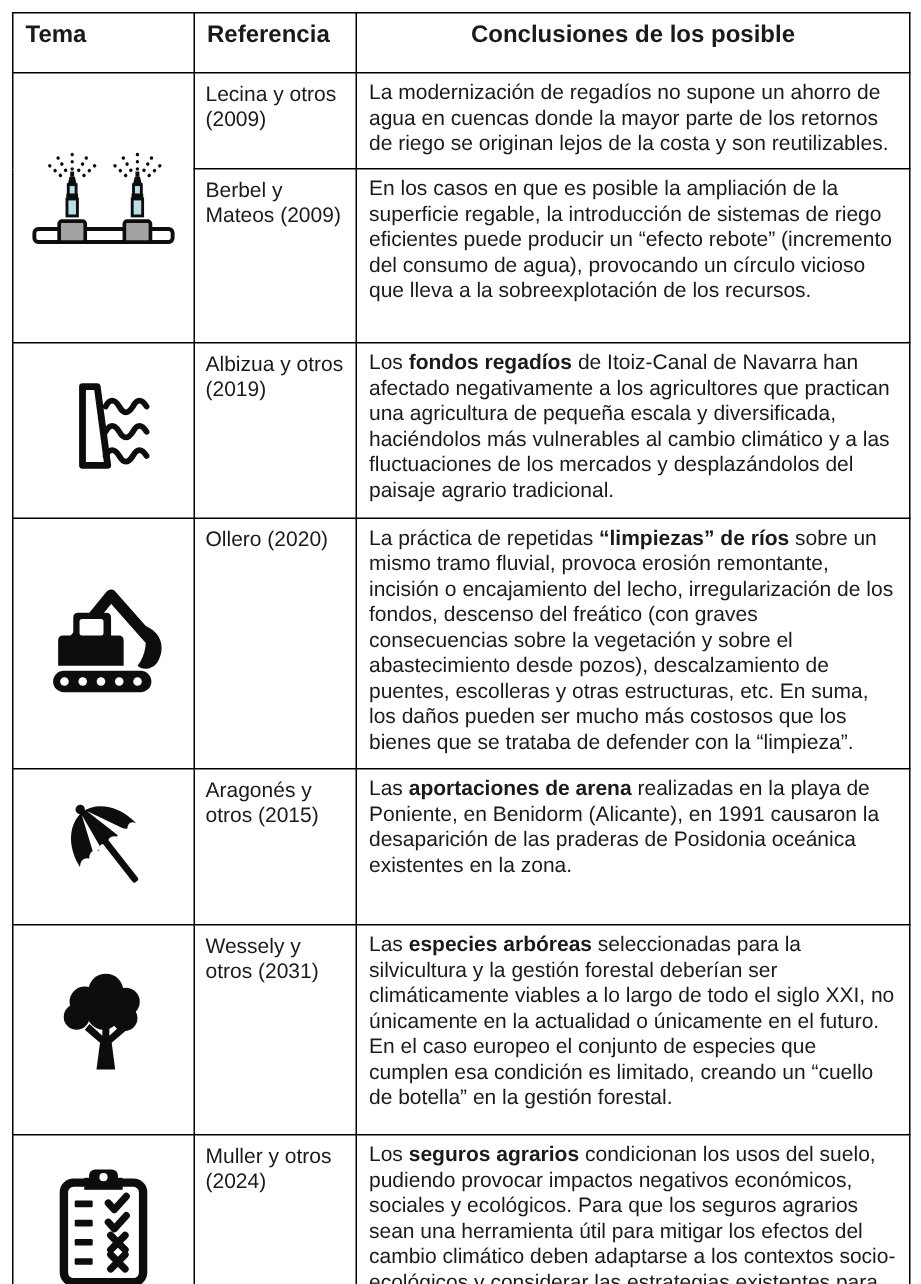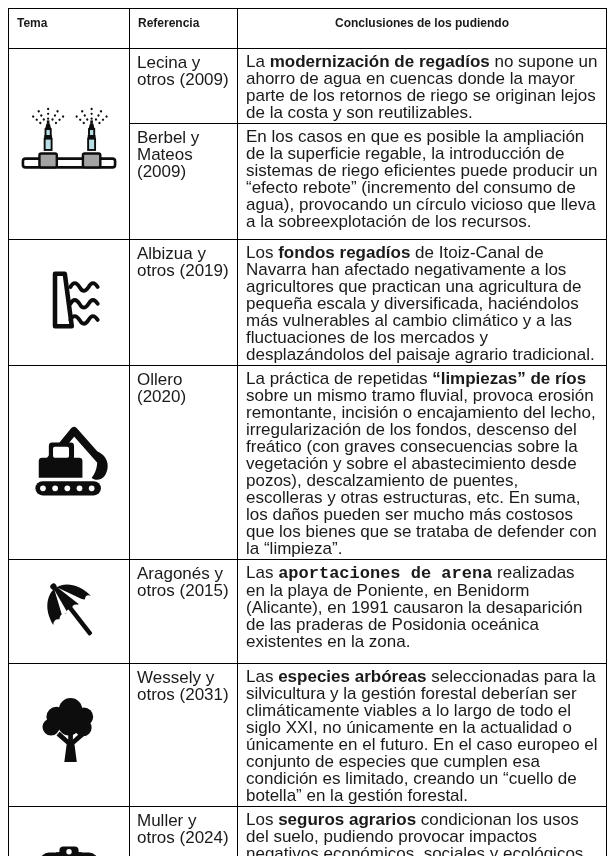--- a/index.html
+++ b/index.html
@@ -23,26 +23,26 @@
     width:598px;
     table-layout:fixed;
     background:#fff;
   }
   col.c1{width:121px;}
   col.c2{width:108px;}
   col.c3{width:369px;}
   th,td{
     border:1px solid var(--border);
     vertical-align:top;
-    font-size:17px;
+    font-size:14px;
     line-height:17px;
     color:var(--text);
   }
   th{
-    font-size:12px;
+    font-size:16px;
     font-weight:700;
     text-align:left;
     padding:6px 2px 2px 8px;
   }
   th.center{text-align:center;padding-left:2px;}
   tr.hr{height:40px;}
   tr.g1a{height:64px;}
   tr.g1b{height:116px;}
   tr.g2{height:117px;padding-left:43px;}
   tr.g3{height:167px;}
@@ -69,21 +69,21 @@
 <table class="doc">
   <colgroup>
       <col class="c1">
       <col class="c2">
       <col class="c3">
     </colgroup>
   <thead>
     <tr class="hr">
       <th>Tema</th>
       <th>Referencia</th>
-      <th class="center">Conclusiones de los pudiendo</th>
+      <th class="center">Conclusiones de los posible</th>
     </tr>
   </thead>
   <tbody>
 
     <tr class="g1a">
       <td class="icon-cell" rowspan="2">
         <span class="icon">
           <svg width="98" height="80" viewBox="0 0 112 92">
             <g fill="none" class="ink-stroke" stroke-width="2.6" stroke-linecap="round" stroke-dasharray="0.1 5.4">
               <path d="M32 18 L32 3"></path>
@@ -111,21 +111,21 @@
               <path d="M-2 2 L2 2 L3.5 8 L-3.5 8 Z" class="ink"></path>
               <rect x="-3" y="8" width="6" height="8" class="spr-blue ink-stroke" stroke-width="2.2"></rect>
               <rect x="-4.5" y="15" width="9" height="4" class="ink"></rect>
               <rect x="-4" y="19" width="8" height="13" class="spr-blue ink-stroke" stroke-width="2.2"></rect>
               <rect x="-10" y="36" width="20" height="16" rx="2" class="spr-gray ink-stroke" stroke-width="2.8"></rect>
             </g>
           </svg>
         </span>
       </td>
       <td class="ref">Lecina y otros (2009)</td>
-      <td class="conc"><span>La </span><span style="font-weight: 700;">modernización de regadíos</span><span> no supone un ahorro de agua en cuencas donde la mayor parte de los retornos de riego se originan lejos de la costa y son reutilizables.</span></td>
+      <td class="conc"><span>La </span><span style="font-weight: 400;">modernización de regadíos</span><span> no supone un ahorro de agua en cuencas donde la mayor parte de los retornos de riego se originan lejos de la costa y son reutilizables.</span></td>
     </tr>
     <tr class="g1b">
       <td class="ref">Berbel y Mateos (2009)</td>
       <td class="conc"><span>En los casos en que es posible la ampliación de la superficie regable, la introducción de </span><span style="font-weight: 400;">sistemas de riego eficientes</span><span> puede producir un “efecto rebote” (incremento del consumo de agua), provocando un círculo vicioso que lleva a la sobreexplotación de los recursos.</span></td>
     </tr>
 
     <tr class="g2">
       <td class="icon-cell">
         <span class="icon">
           <svg width="70" height="84" viewBox="0 0 100 90">
@@ -173,21 +173,21 @@
               <circle cx="50" cy="9" r="4.5" class="ink"></circle>
               <path d="M50 12 C34 13 19 27 16 52 Q22 45 28 51 Q34 44 40 51 Q45 44 50 51 Q56 44 62 51 Q68 44 74 51 Q80 45 84 52 C81 27 66 13 50 12 Z" class="ink"></path>
               <path d="M48 14 L34 50 L43 50 Z" fill="#ffffff"></path>
               <path d="M54 14 L63 50 L72 50 Z" fill="#ffffff"></path>
               <rect x="46.8" y="46" width="6.4" height="50" rx="2" class="ink"></rect>
             </g>
           </svg>
         </span>
       </td>
       <td class="ref">Aragonés y otros (2015)</td>
-      <td class="conc"><span>Las </span><span style="font-weight: 700; font-family: Liberation Mono, monospace;">aportaciones de arena</span><span> realizadas en la playa de Poniente, en Benidorm (Alicante), en 1991 causaron la desaparición de las praderas de </span><span style="">Posidonia oceánica</span><span> existentes en la zona.</span></td>
+      <td class="conc"><span>Las </span><span style="font-weight: 700;">aportaciones de arena</span><span> realizadas en la playa de Poniente, en Benidorm (Alicante), en 1991 causaron la desaparición de las praderas de </span><span style="">Posidonia oceánica</span><span> existentes en la zona.</span></td>
     </tr>
 
     <tr class="g5">
       <td class="icon-cell">
         <span class="icon">
           <svg width="78" height="78" viewBox="0 0 100 100">
             <g class="ink">
               <circle cx="34" cy="28" r="13"></circle>
                 <circle cx="52" cy="19" r="15"></circle>
                 <circle cx="69" cy="28" r="12"></circle>

